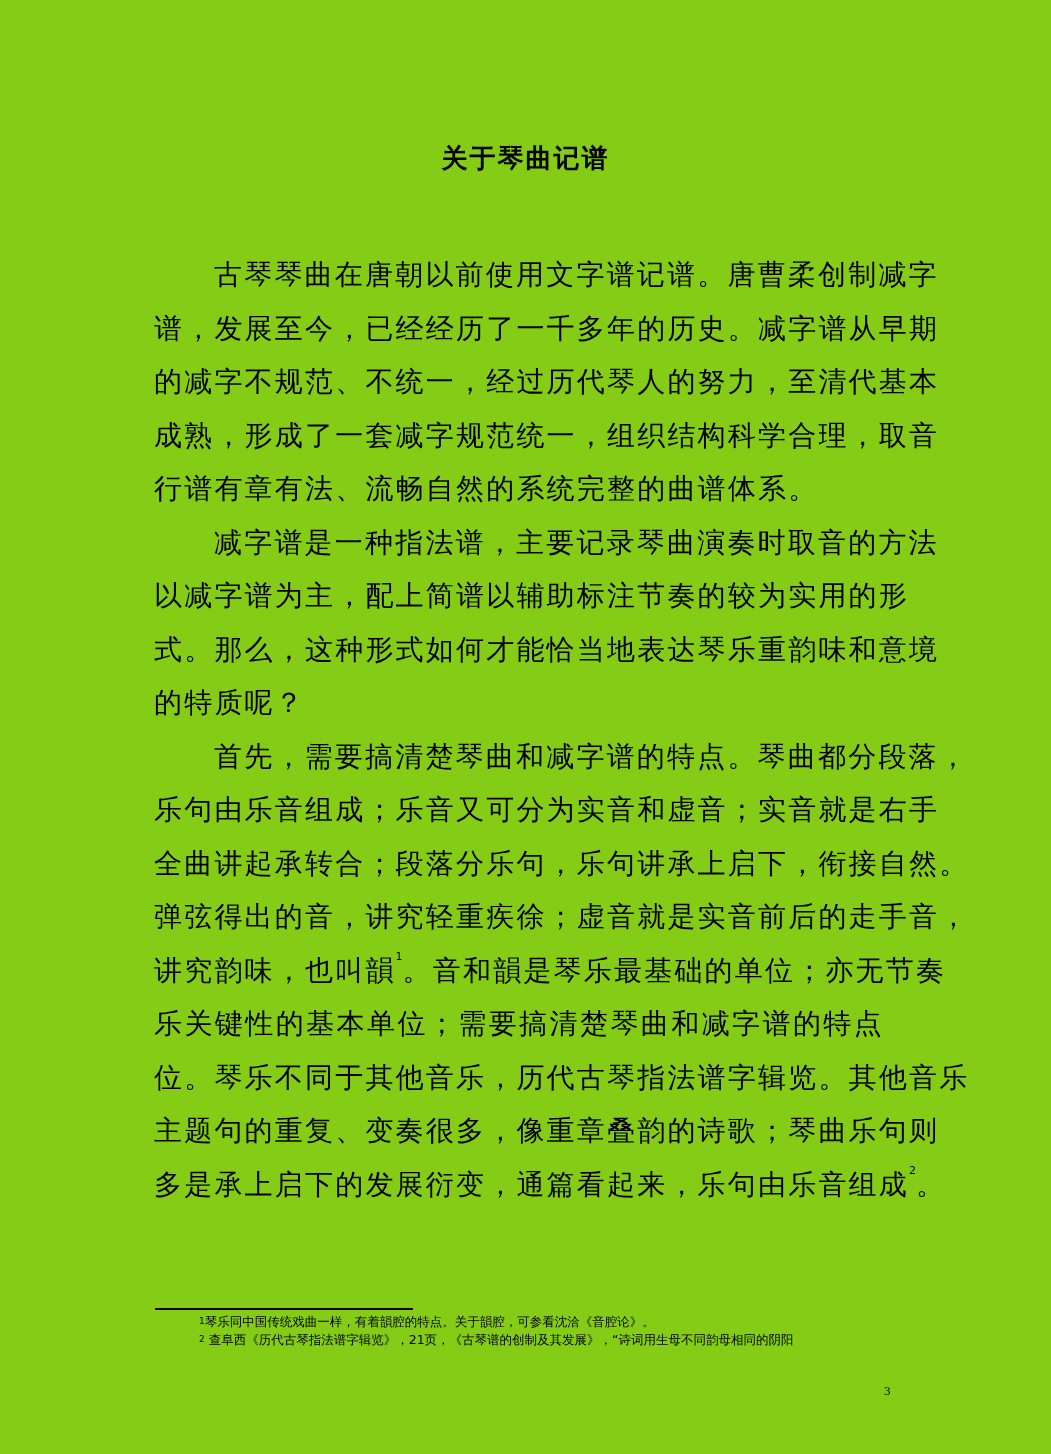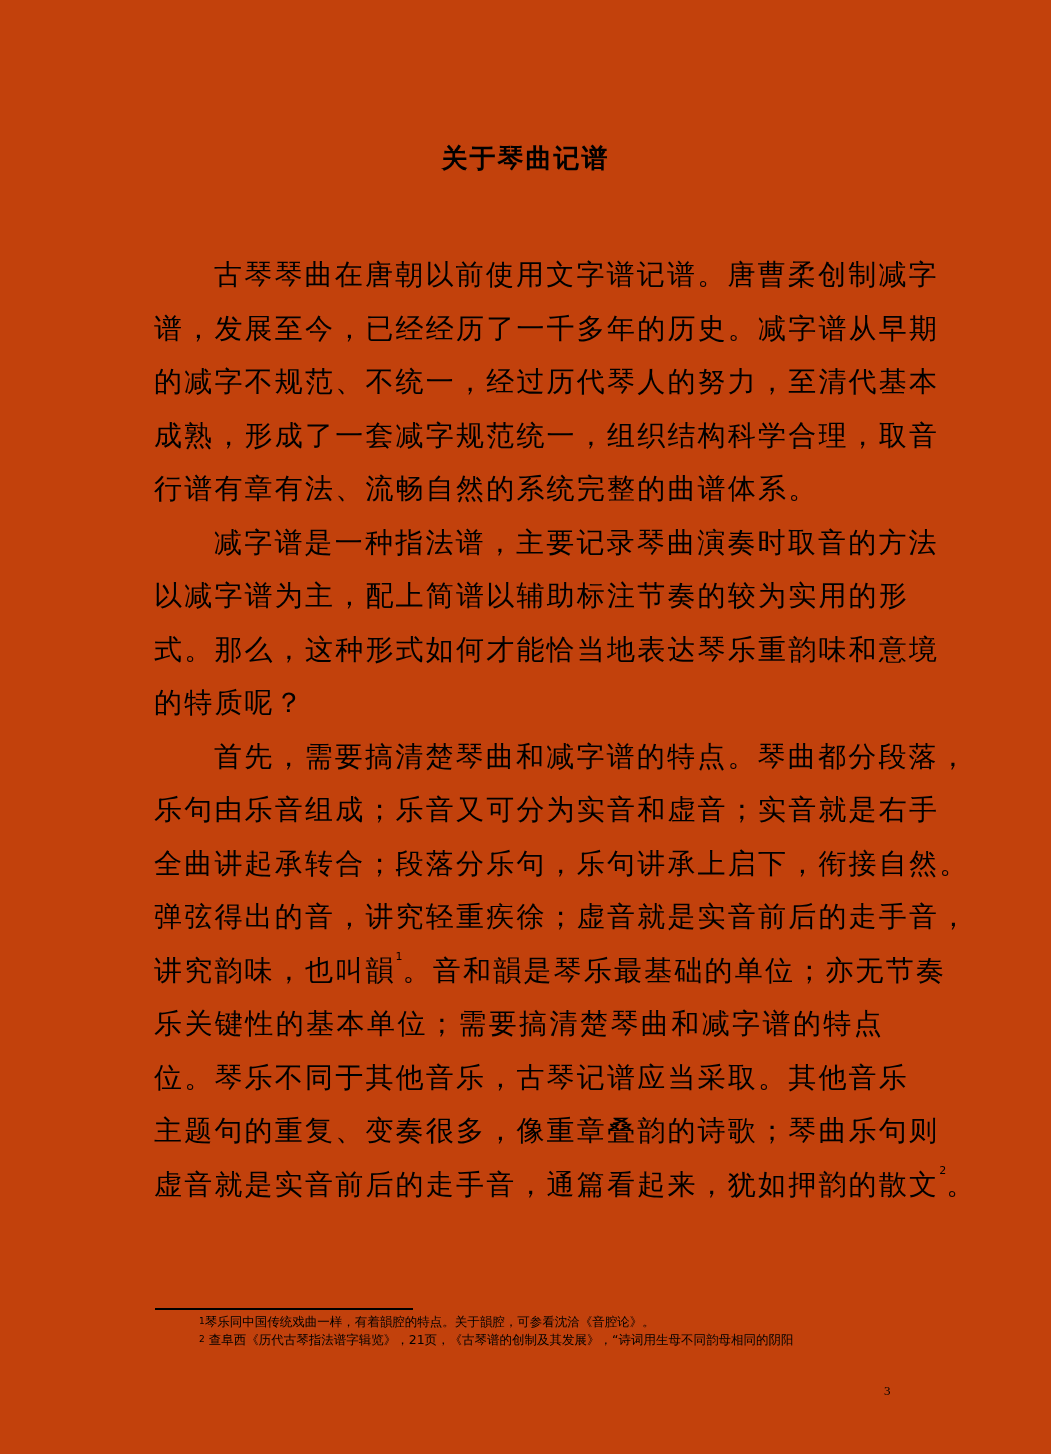--- a/index.html
+++ b/index.html
@@ -13,21 +13,21 @@
       position: relative;
       overflow: hidden;
       color: #000;
       font-family: "DejaVu Sans", sans-serif;
     }
     .page {
       position: absolute;
       left: 0; top: 0;
       width: 1051px;
       height: 1454px;
-      background: #c2410c;
+      background: #84cc16;
     }
     .title {
       position: absolute;
       top: 140px;
       left: 0;
       width: 1051px;
       text-align: center;
       font-size: 26px;
       font-weight: bold;
       letter-spacing: 2px;
@@ -123,23 +123,23 @@
       <span class="line last">的特质呢？</span>
     </div>
 
     <div class="para-block">
       <span class="line indent">首先，需要搞清楚琴曲和减字谱的特点。琴曲都分段落，</span>
       <span class="line">乐句由乐音组成；乐音又可分为实音和虚音；实音就是右手</span>
       <span class="line">全曲讲起承转合；段落分乐句，乐句讲承上启下，衔接自然。</span>
       <span class="line">弹弦得出的音，讲究轻重疾徐；虚音就是实音前后的走手音，</span>
       <span class="line"><span>讲究韵味，也叫韻</span><sup class="fnref">1</sup><span>。音和韻是琴乐最基础的单位；亦无节奏</span></span>
       <span class="line">乐关键性的基本单位；需要搞清楚琴曲和减字谱的特点</span>
-      <span class="line">位。琴乐不同于其他音乐，古琴记谱应当采取。其他音乐</span>
+      <span class="line">位。琴乐不同于其他音乐，历代古琴指法谱字辑览。其他音乐</span>
       <span class="line">主题句的重复、变奏很多，像重章叠韵的诗歌；琴曲乐句则</span>
-      <span class="line"><span>虚音就是实音前后的走手音，通篇看起来，犹如押韵的散文</span><sup class="fnref">2</sup><span>。</span></span>
+      <span class="line"><span>多是承上启下的发展衍变，通篇看起来，乐句由乐音组成</span><sup class="fnref">2</sup><span>。</span></span>
     </div>
 
   </div>
 
   <div class="fn-rule"></div>
 
   <div class="footnotes">
     <div class="fn"><sup>1</sup><span>琴乐同中国传统戏曲一样，有着韻腔的特点。关于韻腔，可参看沈洽《音腔论》。</span></div>
     <div class="fn"><sup>2</sup><span> 查阜西《历代古琴指法谱字辑览》，21页，《古琴谱的创制及其发展》，“诗词用生母不同韵母相同的阴阳</span></div>
   </div>

